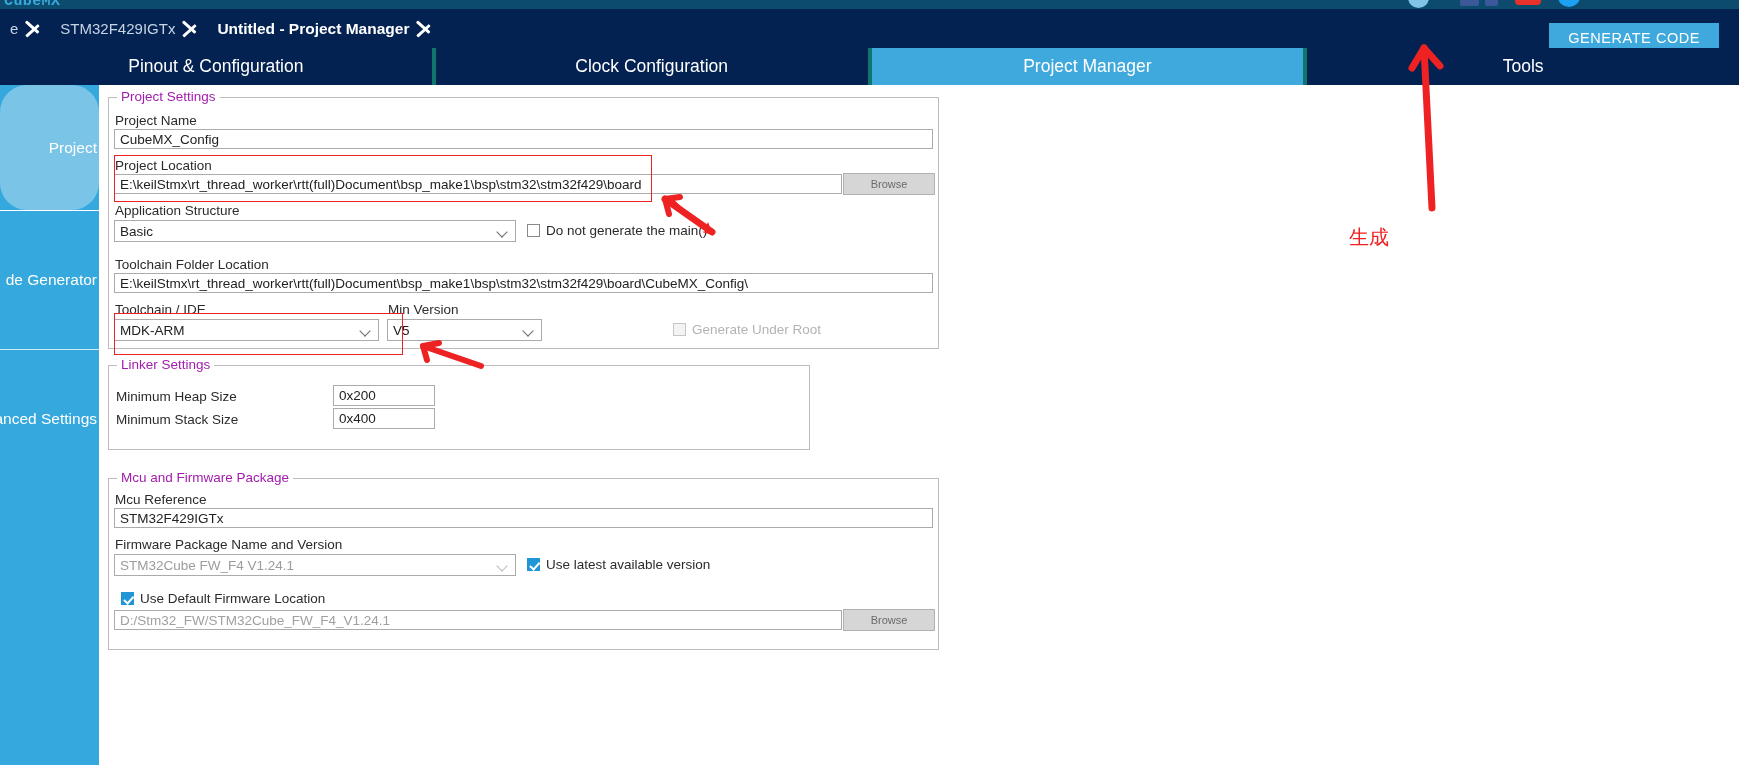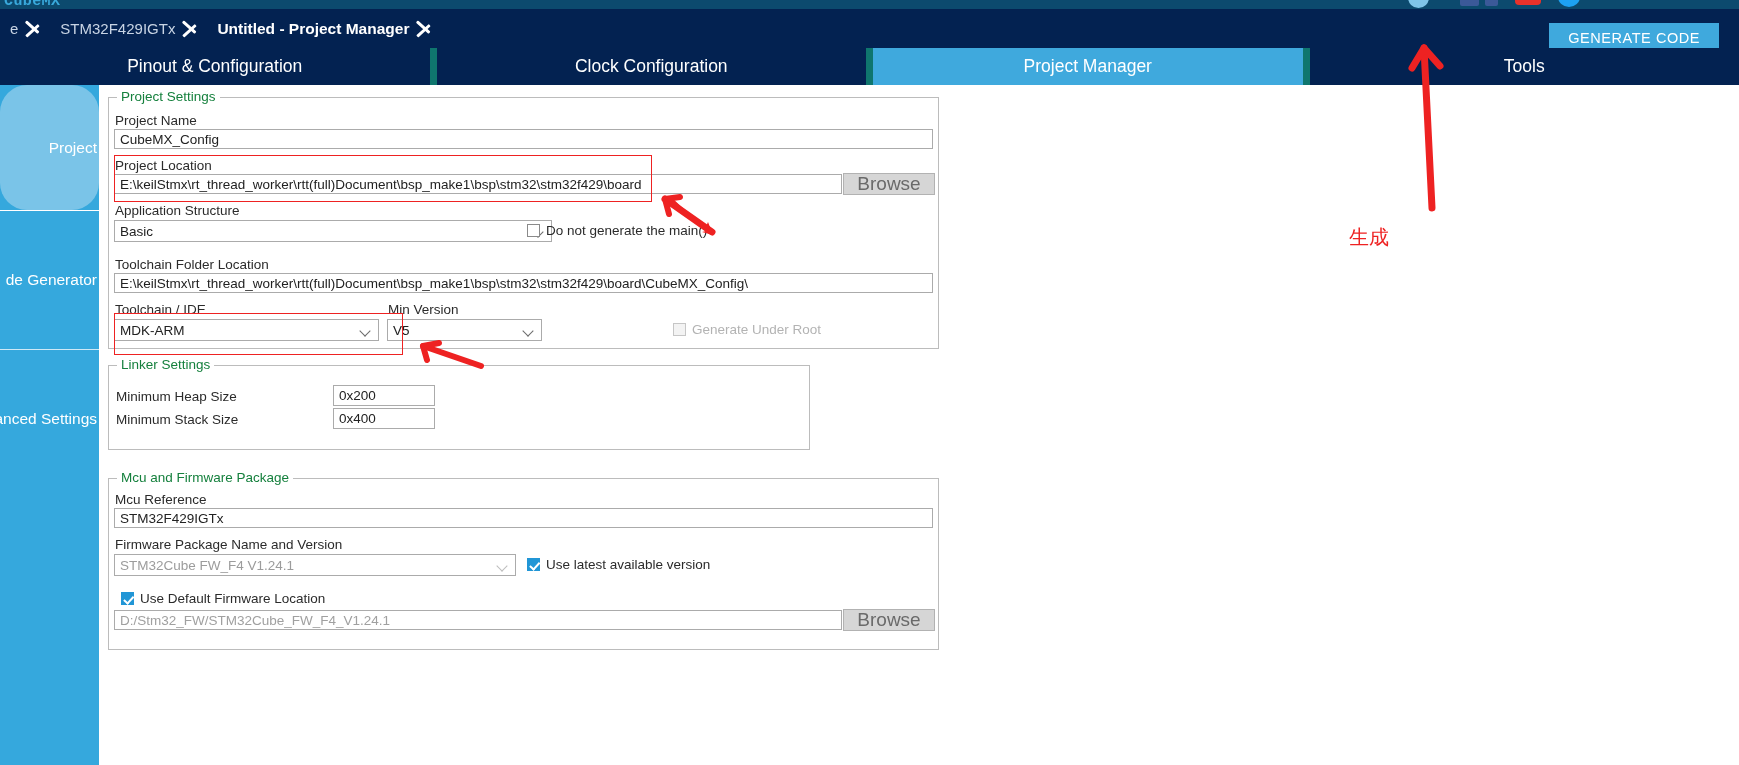--- a/index.html
+++ b/index.html
@@ -60,21 +60,21 @@
   }
 
   
   .tabbar {
     position: absolute; left: 0; top: 48px; width: 1739px; height: 37px;
     background: #032251; display: flex;
   }
   .tab {
     flex: 1 1 0; display: flex; align-items: center; justify-content: center;
     color: #ffffff; font-size: 17.5px; cursor: pointer;
-    border-right: 7px solid #0f766e; position: relative;
+    border-right: 4px solid #0f766e; position: relative;
   }
   .tab:last-child { border-right: none; }
   .tab.active { background: #3fa9dd; }
 
   
   .sidebar {
     position: absolute; left: 0; top: 85px; width: 99px; height: 680px;
     background: #35a8dd; overflow: hidden;
   }
   .side-item {
@@ -86,21 +86,21 @@
   .side-item.si-codegen  { height: 139px; background: #35a8dd; border-top: 1px solid #ffffff; }
   .side-item.si-advanced { height: 139px; background: #35a8dd; border-top: 1px solid #cfe9f6; }
   .side-rest { height: 277px; background: #35a8dd; }
 
   
   .content { position: absolute; left: 99px; top: 85px; width: 1640px; height: 680px; background: #ffffff; }
 
   .groupbox { position: absolute; border: 1px solid #bcbcbc; }
   .group-title {
     position: absolute; top: -9px; left: 8px; background: #ffffff;
-    padding: 0 4px; font-size: 13.5px; color: #15803d;
+    padding: 0 4px; font-size: 13.5px; color: #a21caf;
   }
 
   .fld-label { position: absolute; font-size: 13.5px; color: #2b2b2b; }
 
   .txtinput {
     position: absolute; border: 1px solid #ababab; background: #ffffff;
     font-size: 13.5px; color: #222222; padding: 0 5px;
     display: flex; align-items: center; height: 20px;
     font-family: "Liberation Sans", sans-serif;
     overflow: hidden; white-space: nowrap;
@@ -122,21 +122,21 @@
     content: ""; position: absolute; left: 1px; top: 3px;
     width: 7px; height: 7px;
     border-right: 1.4px solid #6b6b6b; border-bottom: 1.4px solid #6b6b6b;
     transform: rotate(45deg);
   }
   .combo.disabled .cb-arrow::after { border-color: #bdbdbd; }
 
   .browse-btn {
     position: absolute; height: 22px; width: 92px;
     background: #d6d6d6; border: 1px solid #b2b2b2;
-    color: #6a6a6a; font-size: 19px;
+    color: #6a6a6a; font-size: 11px;
     display: flex; align-items: center; justify-content: center;
     cursor: pointer; font-family: "Liberation Sans", sans-serif;
   }
 
   .chk { position: absolute; display: flex; align-items: center; cursor: pointer; }
   .chk .box {
     width: 13px; height: 13px; border: 1px solid #8a8a8a; background: #ffffff;
     flex: none; margin-right: 6px; position: relative;
   }
   .chk.checked .box { background: #2196d6; border-color: #2196d6; }
@@ -205,21 +205,21 @@
     </div>
 
     <div class="fld-label" style="left:16px; top:28px;">Project Name</div>
     <div class="txtinput" style="left:15px; top:44px; width:819px;">CubeMX_Config</div>
 
     <div class="fld-label" style="left:16px; top:73px;">Project Location</div>
     <div class="txtinput" style="left:15px; top:89px; width:728px;">E:\keilStmx\rt_thread_worker\rtt(full)Document\bsp_make1\bsp\stm32\stm32f429\board</div>
     <div class="browse-btn" style="left:744px; top:88px;">Browse</div>
 
     <div class="fld-label" style="left:16px; top:118px;">Application Structure</div>
-    <div class="combo" style="left:15px; top:135px; width:438px;">
+    <div class="combo" style="left:15px; top:135px; width:402px;">
       <span class="cb-val">Basic</span>
       <span class="cb-arrow"></span>
     </div>
     <div class="chk" style="left:428px; top:138px;">
       <span class="box"></span>
       <span class="lbl">Do not generate the main()</span>
     </div>
 
     <div class="fld-label" style="left:16px; top:172px;">Toolchain Folder Location</div>
     <div class="txtinput" style="left:15px; top:188px; width:819px;">E:\keilStmx\rt_thread_worker\rtt(full)Document\bsp_make1\bsp\stm32\stm32f429\board\CubeMX_Config\</div>

